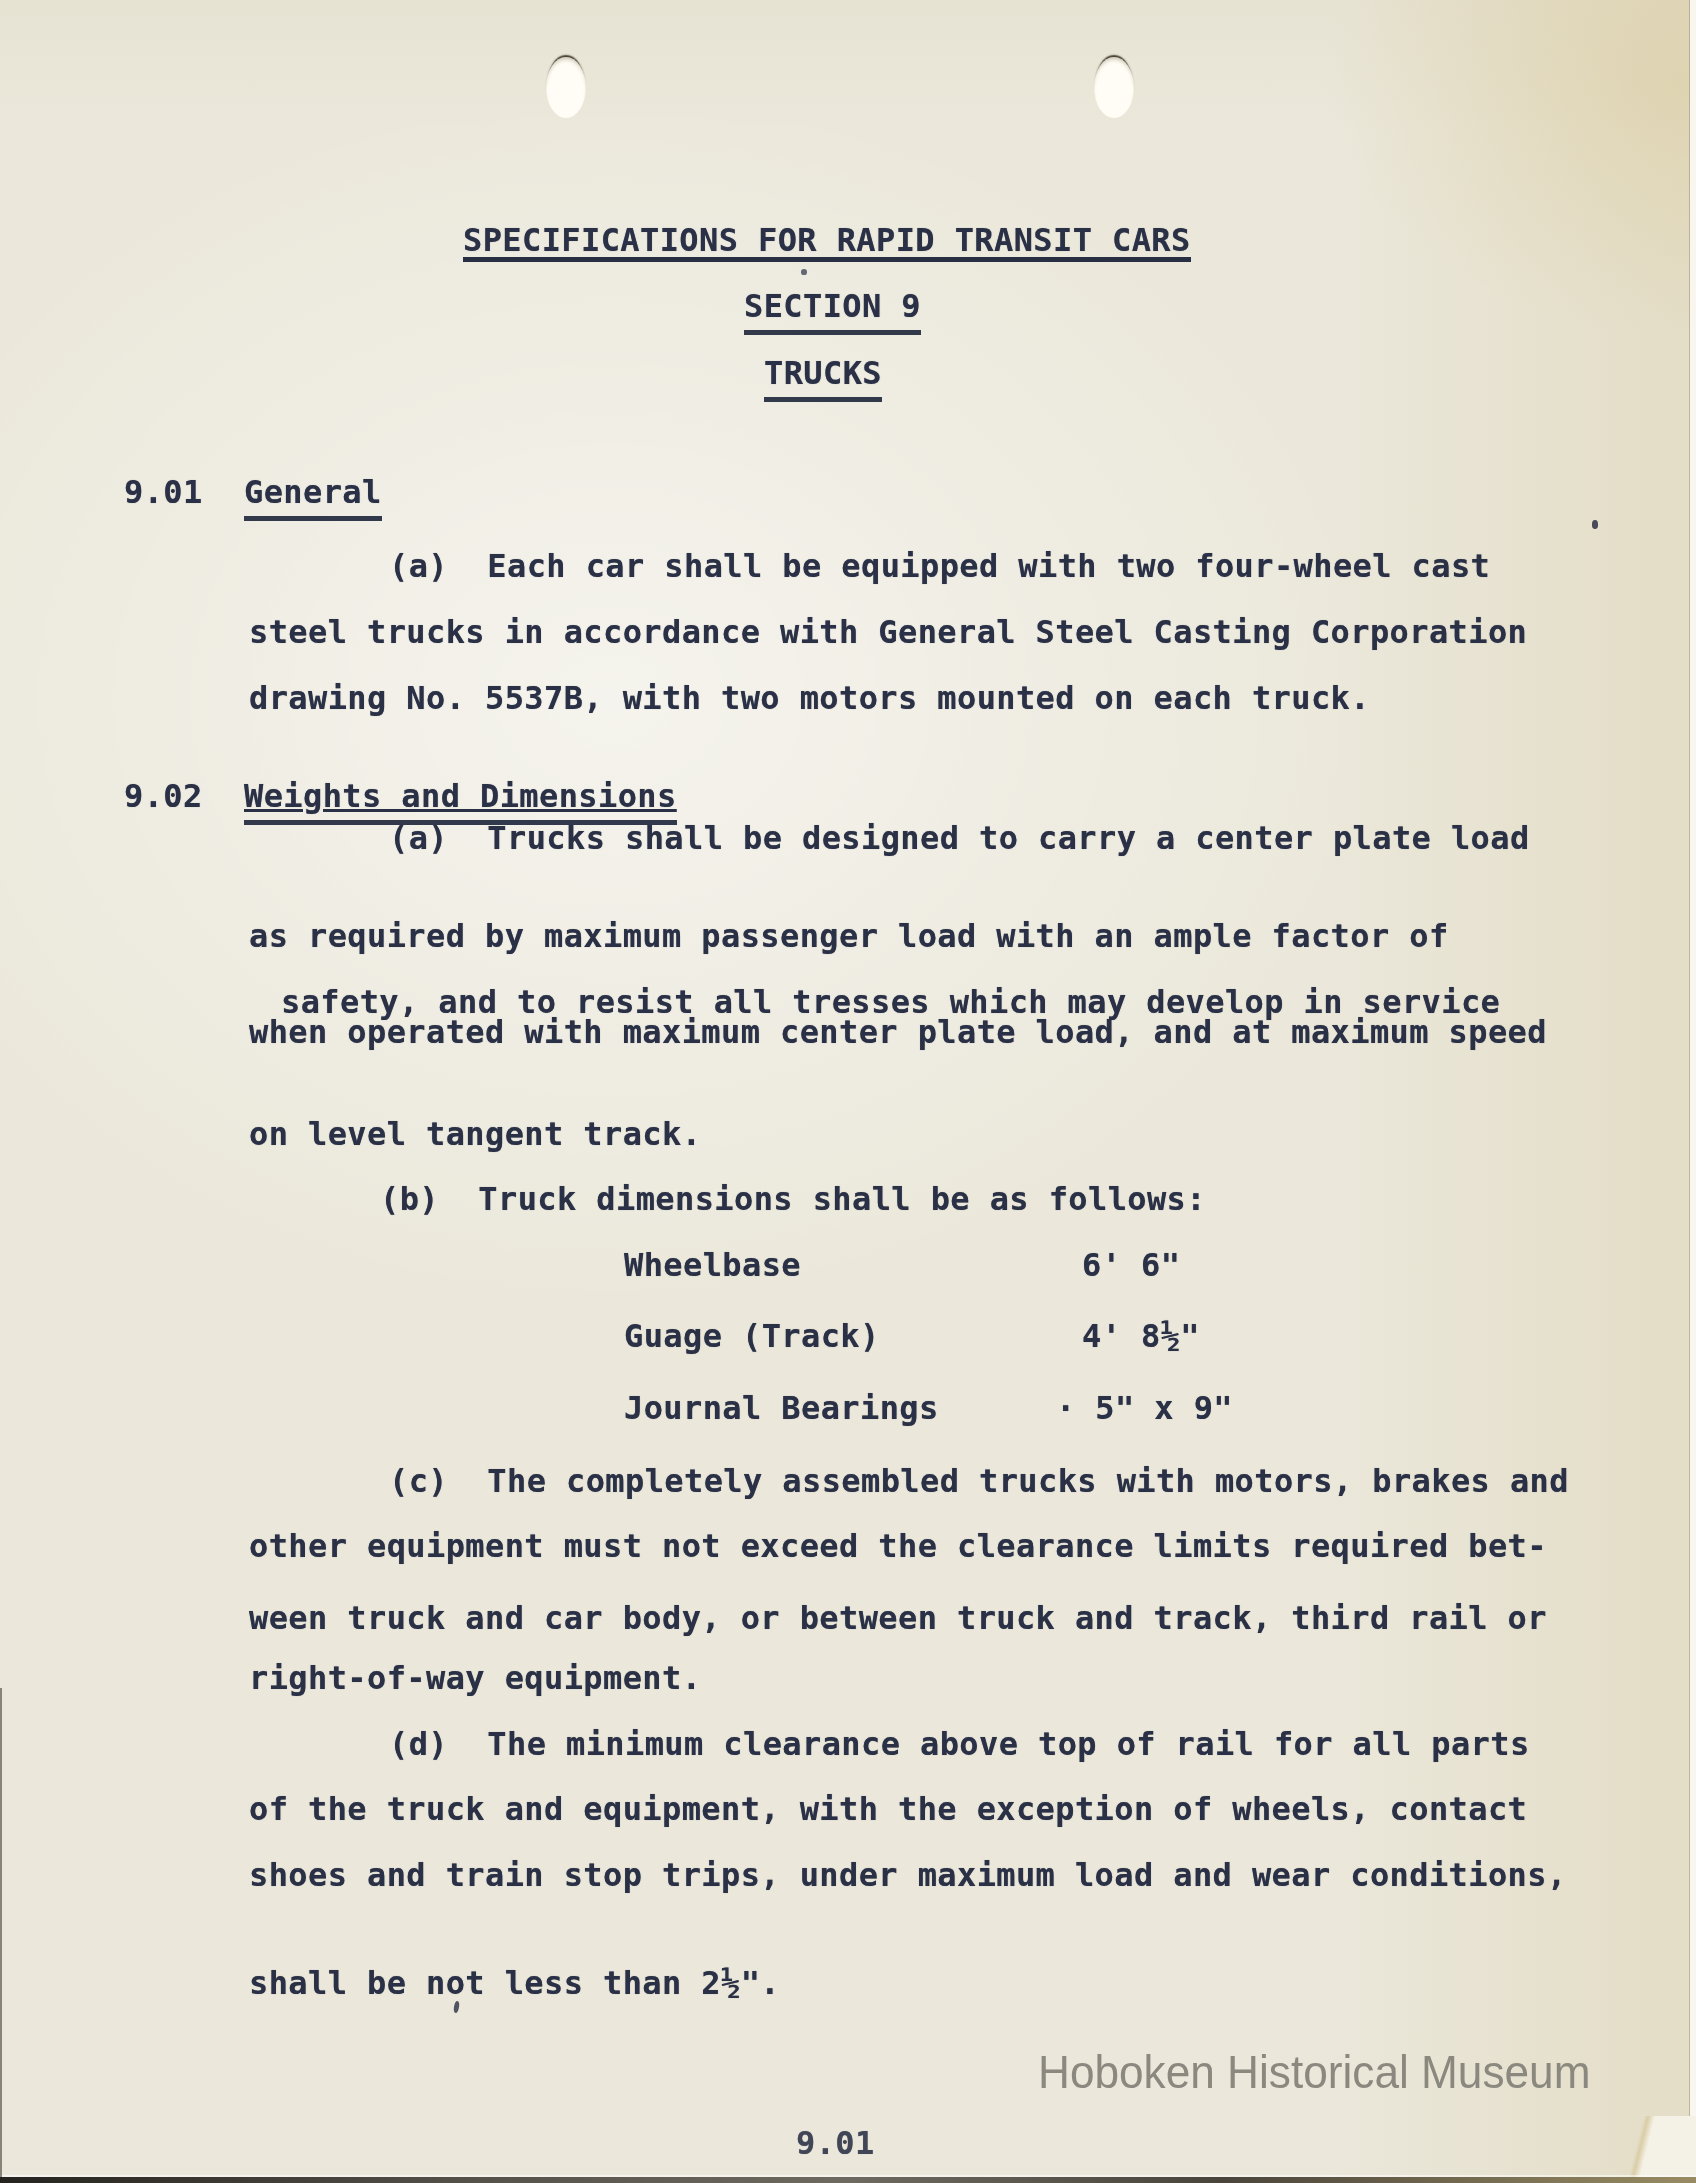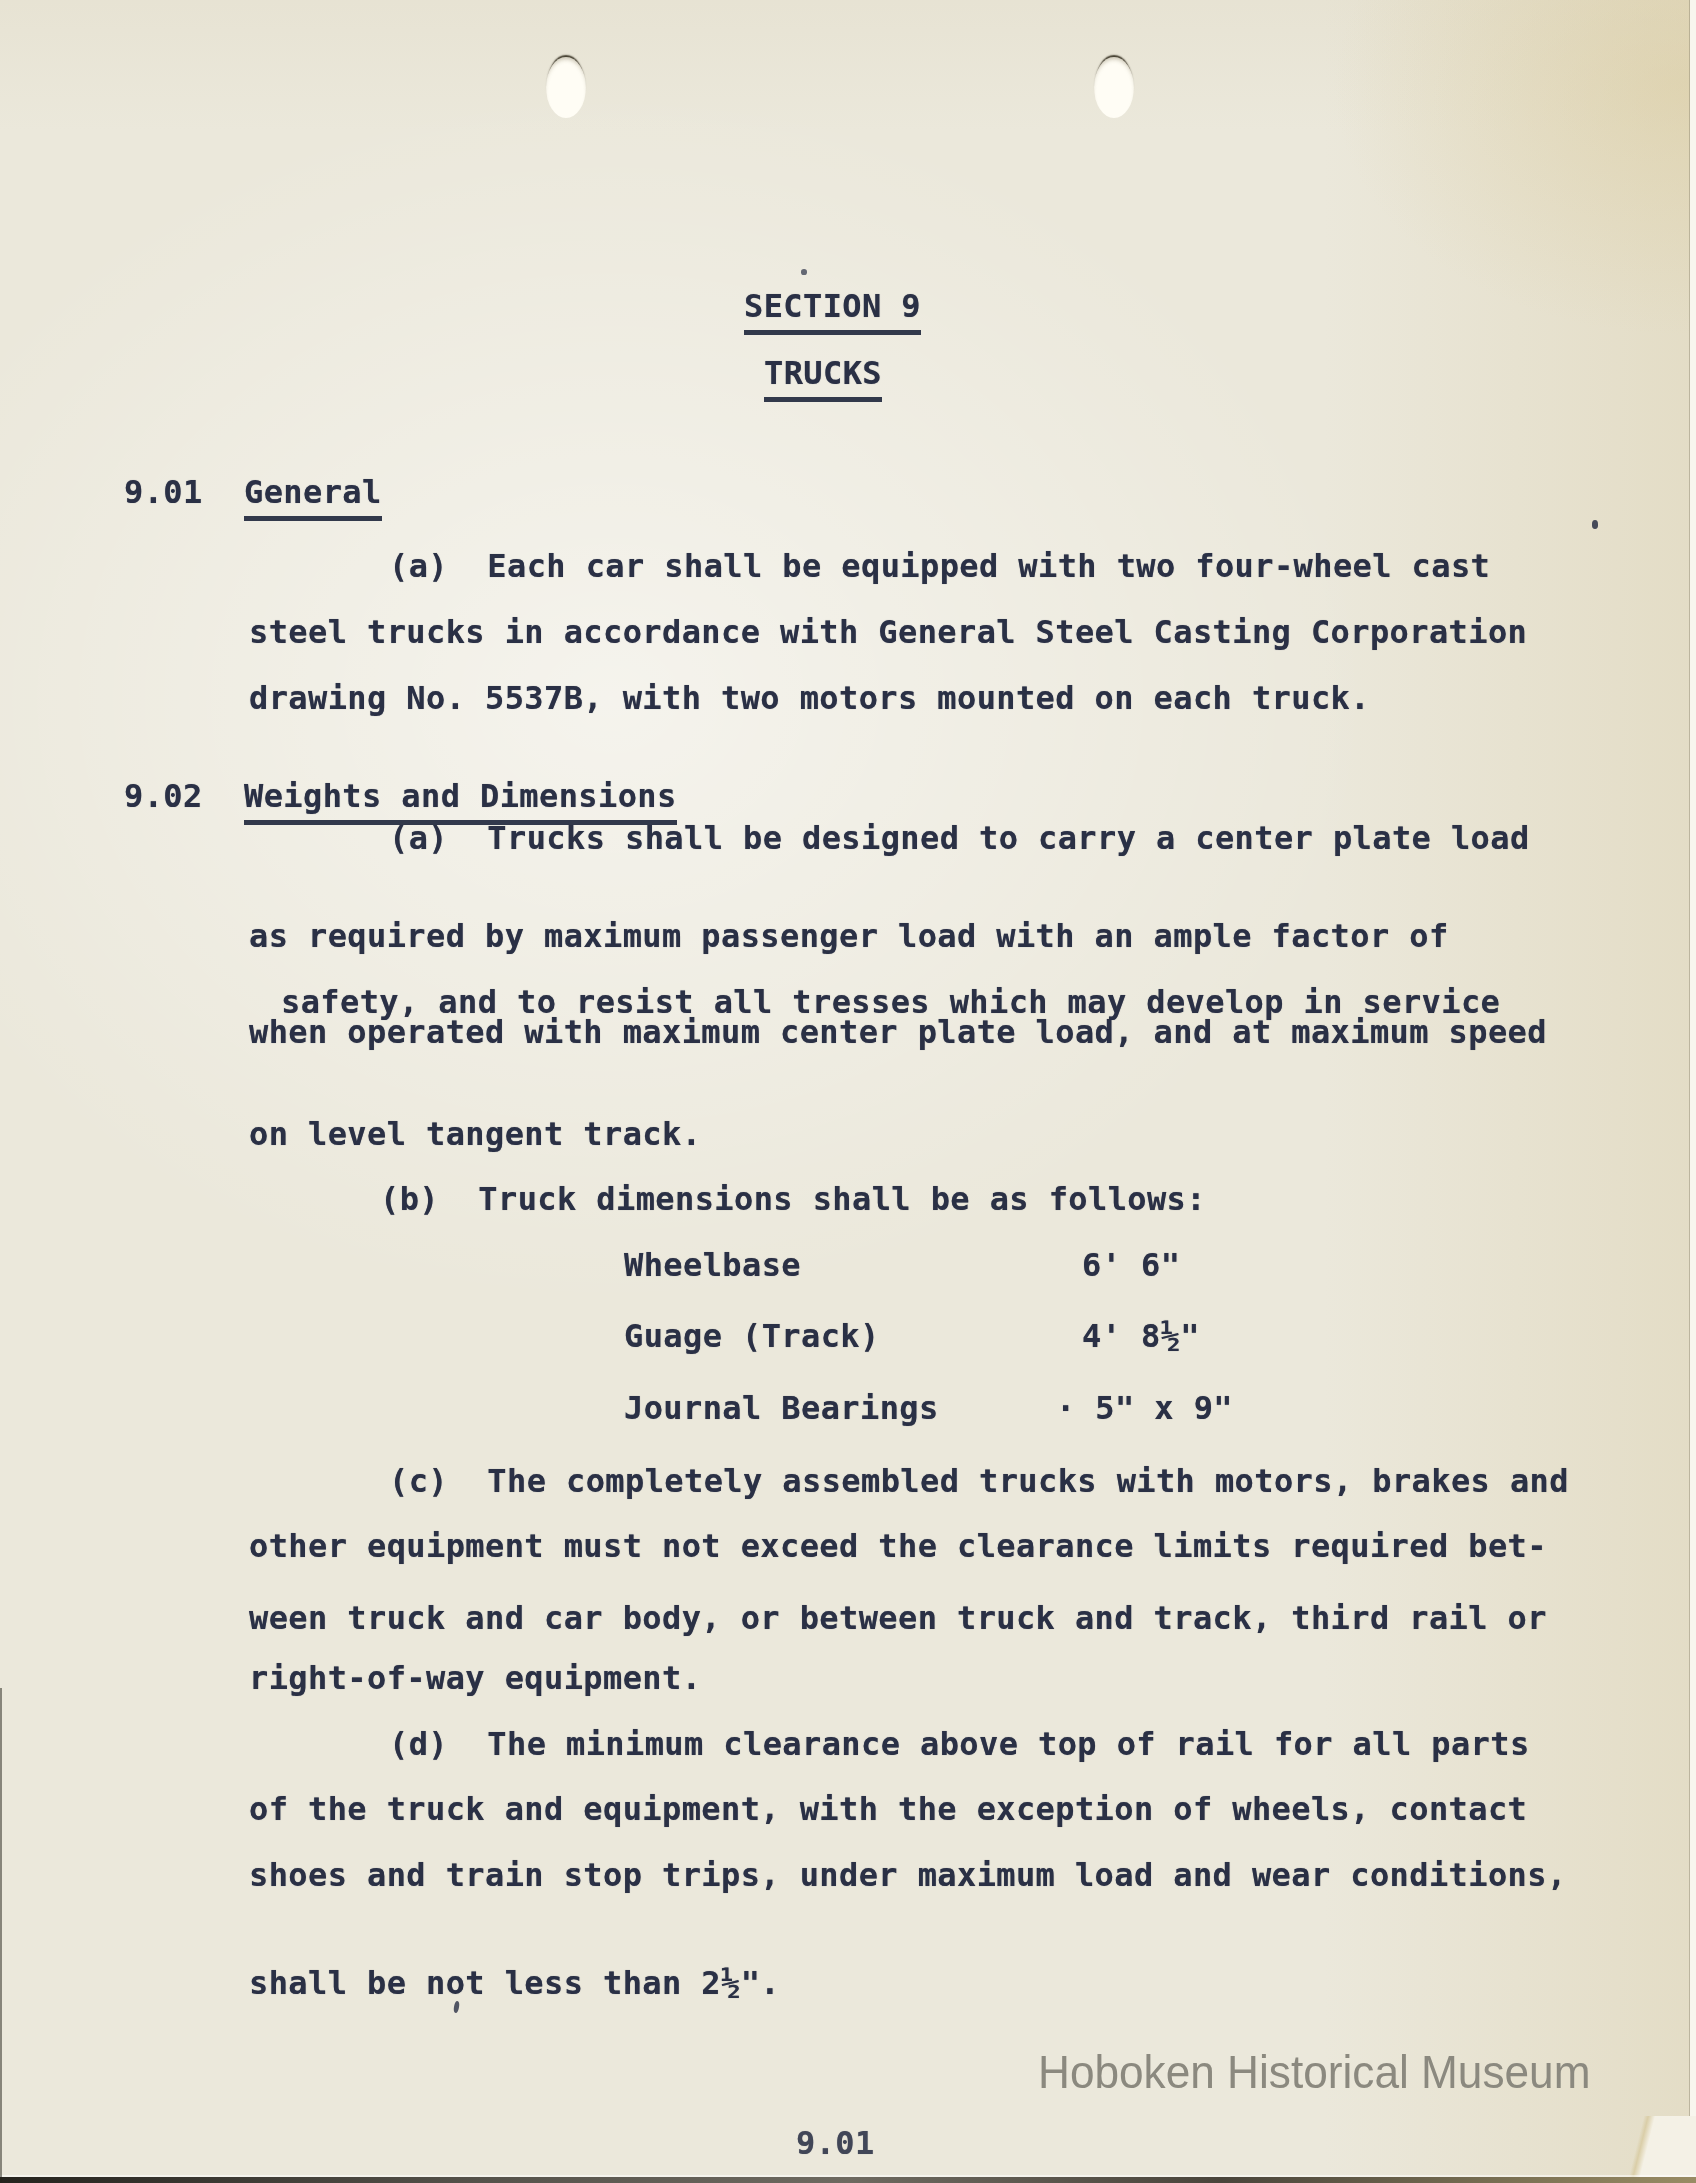--- a/index.html
+++ b/index.html
@@ -62,31 +62,32 @@
   }
 </style>
 </head>
 <body>
 
 <div class="page">
 
   <div class="hole" style="left:546px;top:57px;"></div>
   <div class="hole" style="left:1094px;top:57px;"></div>
 
+  <div class="line typed u-heavy" style="left:463px;top:225px;">SPECIFICATIONS FOR RAPID TRANSIT CARS</div>
   <div class="line typed u" style="left:744px;top:291px;">SECTION 9</div>
   <div class="line typed u" style="left:764px;top:358px;">TRUCKS</div>
 
   <div id="doc-body">
       <div class="line typed" style="left: 124px; top: 477px;">9.01</div>
       <div class="line typed u" style="left: 244px; top: 477px;">General</div>
       <div class="line typed" style="left: 389px; top: 551px;">(a)  Each car shall be equipped with two four-wheel cast</div>
       <div class="line typed" style="left: 249px; top: 617px;">steel trucks in accordance with General Steel Casting Corporation</div>
       <div class="line typed" style="left: 249px; top: 683px;">drawing No. 5537B, with two motors mounted on each truck.</div>
       <div class="line typed" style="left: 124px; top: 781px;">9.02</div>
-      <div class="line typed u" style="left: 244px; top: 781px;">Weights and Dimensions</div>
+      <div class="line typed u" style="left: 244px; top: 781px; text-decoration: underline;">Weights and Dimensions</div>
       <div class="line typed" style="left: 389px; top: 823px;">(a)  Trucks shall be designed to carry a center plate load</div>
       <div class="line typed" style="left: 249px; top: 921px;">as required by maximum passenger load with an ample factor of</div>
       <div class="line typed" style="left: 241px; top: 987px; margin-left: 40px;">safety, and to resist all tresses which may develop in service</div>
       <div class="line typed" style="left: 249px; top: 1017px;">when operated with maximum center plate load, and at maximum speed</div>
       <div class="line typed" style="left: 249px; top: 1119px;">on level tangent track.</div>
       <div class="line typed" style="left: 380px; top: 1184px;">(b)  Truck dimensions shall be as follows:</div>
       <div class="line typed" style="left: 624px; top: 1250px;">Wheelbase</div>
       <div class="line typed" style="left: 1082px; top: 1250px;">6' 6"</div>
       <div class="line typed" style="left: 624px; top: 1321px;">Guage (Track)</div>
       <div class="line typed" style="left: 1082px; top: 1321px;">4' 8½"</div>

